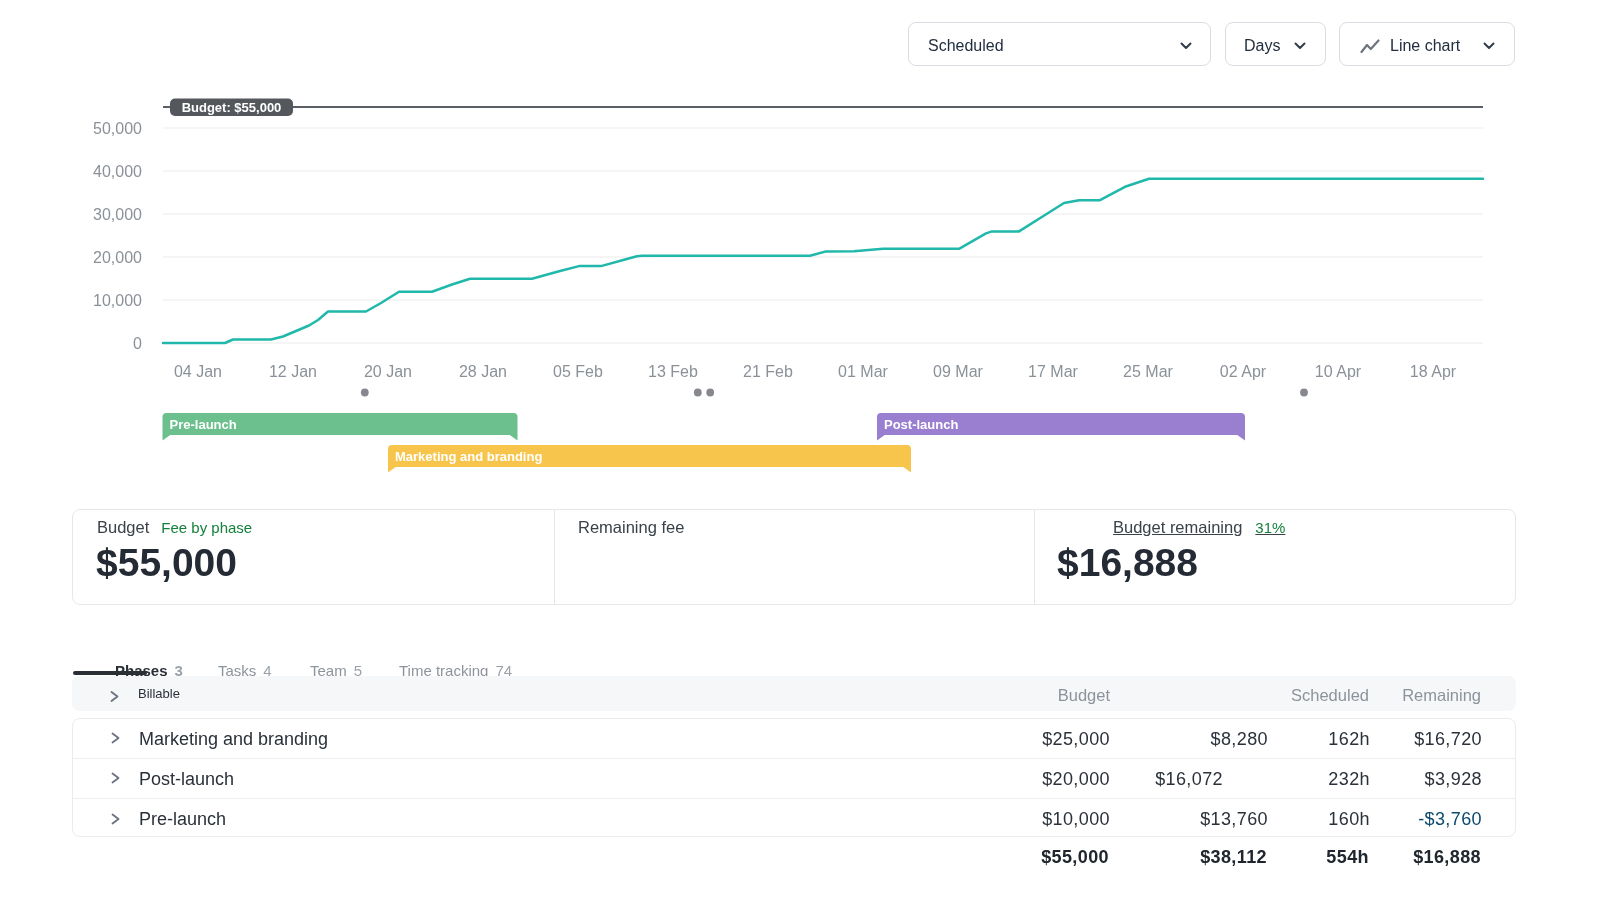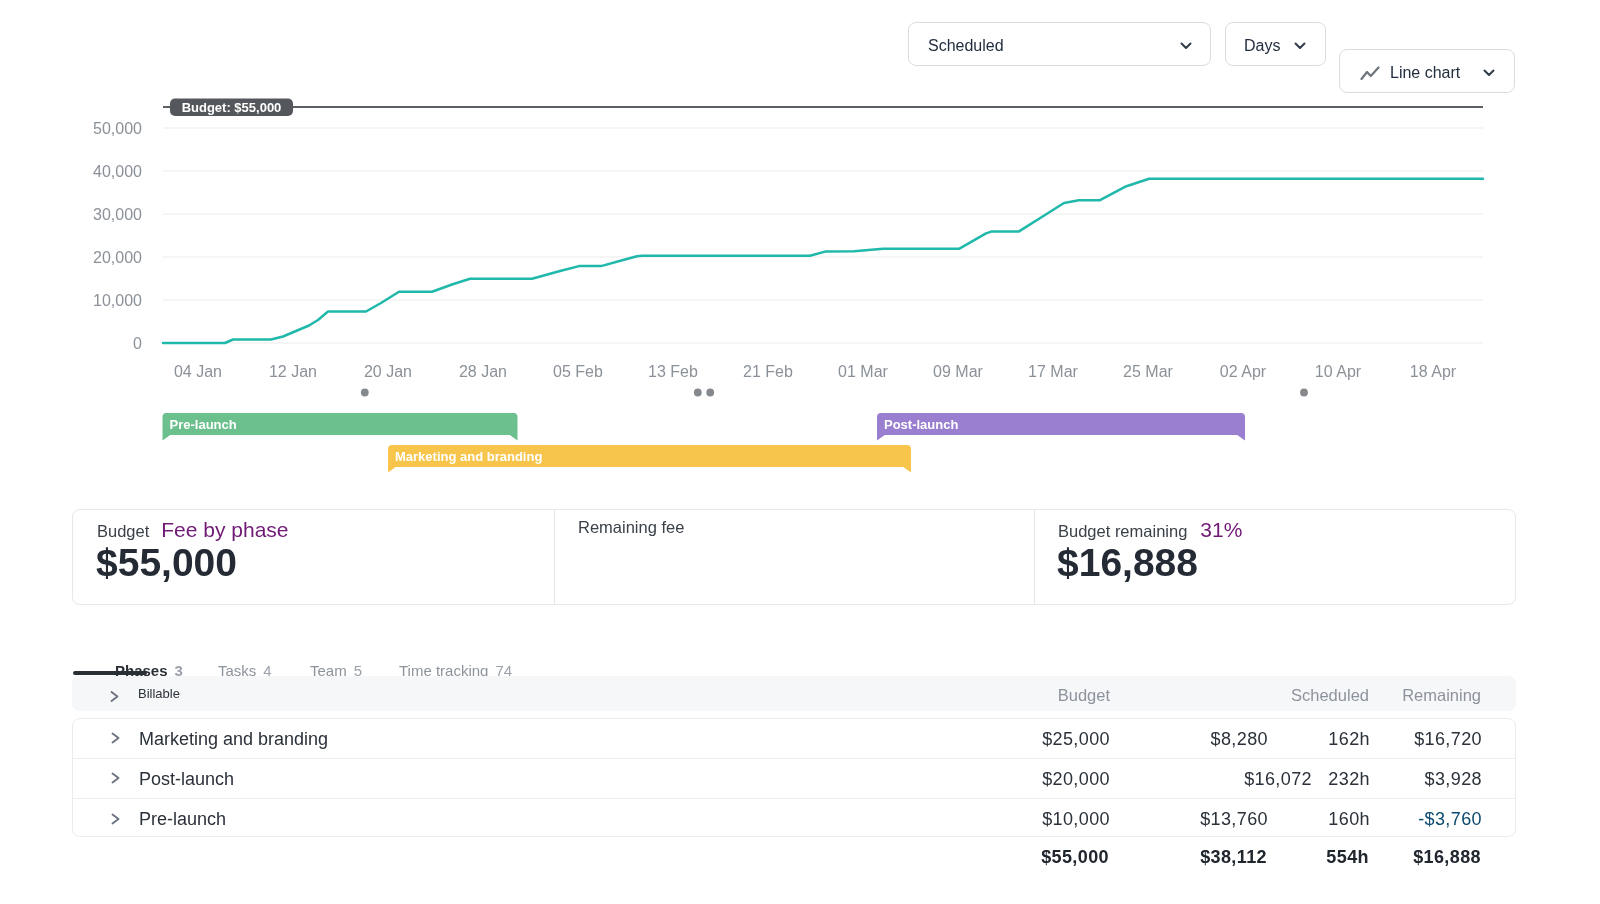--- a/index.html
+++ b/index.html
@@ -6,21 +6,21 @@
   html,body { width:1600px; height:904px; background:#fff; font-family:"Liberation Sans", sans-serif; overflow:hidden; }
   .abs { position:absolute; }
   
   .btn { position:absolute; top:22px; height:44px; border:1px solid #d9dde2; border-radius:8px; background:#fff;
          display:flex; align-items:center; font-size:16px; color:#222e3f; padding-top:3px; }
   .chev { width:12px; height:8px; }
   
   #cards { position:absolute; left:72px; top:509px; width:1444px; height:96px; border:1px solid #e5e8ea; border-radius:8px; }
   .carddiv { position:absolute; top:0; width:1px; height:94px; background:#e5e8ea; }
   .cardlbl { position:absolute; top:8px; font-size:16.5px; color:#3a4149; white-space:nowrap; }
-  .cardsub { font-size:21px; color:#701a75; font-weight:normal; }
+  .cardsub { font-size:15px; color:#15803d; font-weight:normal; }
   .cardval { position:absolute; top:30.5px; font-size:39px; font-weight:bold; color:#242b35; letter-spacing:0; white-space:nowrap;}
   .cardunit { font-size:16.5px; color:#8d939c; font-weight:normal; letter-spacing:0; }
   
   .tab { position:absolute; top:662px; font-size:15px; color:#8d939c; white-space:nowrap;margin-left:38px; }
   .tabnum { color:#9ba1aa; padding-left:7px; }
   
   .thead { position:absolute; left:72px; top:675.5px; width:1444px; height:35.5px; background:#f6f7f8; border-radius:8px; }
   .tbody { position:absolute; left:72px; top:717.5px; width:1444px; height:119.5px; border:1px solid #e9ebed; border-radius:8px; background:#fff; }
   .trow { position:relative; height:40px; border-bottom:1px solid #edeef0; }
   .trow:last-child { border-bottom:none; }
@@ -37,21 +37,21 @@
   <svg class="chev" style="position:absolute; right:18px;" viewBox="0 0 12 8">
       <path d="M1.5 1.5 L6 6 L10.5 1.5" fill="none" stroke="#333c4a" stroke-width="2" stroke-linecap="round" stroke-linejoin="round"></path>
     </svg>
 </div>
 <div class="btn" style="left:1225px; width:101px;">
   <span style="padding-left:18px;">Days</span>
   <svg class="chev" style="position:absolute; right:19px;" viewBox="0 0 12 8">
       <path d="M1.5 1.5 L6 6 L10.5 1.5" fill="none" stroke="#333c4a" stroke-width="2" stroke-linecap="round" stroke-linejoin="round"></path>
     </svg>
 </div>
-<div class="btn" style="left:1339px; width:176px;margin-top:27px;">
+<div class="btn" style="left:1339px; width:176px;">
   <svg style="position:absolute; left:20px; top:16px;" width="20" height="15" viewBox="0 0 20 15">
       <path d="M1.5 13 L7 6 L10.8 10 L18.5 1.5" fill="none" stroke="#6e757e" stroke-width="2.2" stroke-linecap="round" stroke-linejoin="round"></path>
     </svg>
   <span style="padding-left:50px;">Line chart</span>
   <svg class="chev" style="position:absolute; right:19px;" viewBox="0 0 12 8">
       <path d="M1.5 1.5 L6 6 L10.5 1.5" fill="none" stroke="#333c4a" stroke-width="2" stroke-linecap="round" stroke-linejoin="round"></path>
     </svg>
 </div>
 
 <svg class="abs" style="left:0; top:0;" width="1600" height="480" viewBox="0 0 1600 480">
@@ -113,21 +113,21 @@
     <text x="884" y="428.7">Post-launch</text>
   </g>
 </svg>
 
 <div id="cards">
   <div class="carddiv" style="left:481px;"></div>
   <div class="carddiv" style="left:961px;"></div>
   <div class="cardlbl" style="left:24px;">Budget<span class="cardsub" style="margin-left:12px;">Fee by phase</span></div>
   <div class="cardval" style="left:23px;">$55,000</div>
   <div class="cardlbl" style="left:505px;">Remaining fee</div>
-  <div class="cardlbl" style="left:985px;">Budget remaining<span class="cardsub" style="margin-left:13px;">31%</span></div>
+  <div class="cardlbl" style="left:1040px;text-decoration:underline;">Budget remaining<span class="cardsub" style="margin-left:13px;">31%</span></div>
   <div class="cardval" style="left:984px;">$16,888</div>
 </div>
 
 <div class="tab" style="left:77px; color:#2a2f36; font-weight:bold;">Phases<span class="tabnum">3</span></div>
 <div class="tab" style="left:180px;">Tasks<span class="tabnum">4</span></div>
 <div class="tab" style="left:272px;">Team<span class="tabnum">5</span></div>
 <div class="tab" style="left:361px;">Time tracking<span class="tabnum">74</span></div>
 <div class="abs" style="left:73px; top:671px; width:74px; height:3.7px; background:#2a2f36; border-radius:2px;"></div>
 
 <div class="thead">
@@ -150,21 +150,21 @@
     <div class="cell rnum" style="left:1095px; width:100px; top:10px;">$8,280</div>
     <div class="cell rnum" style="left:1197px; width:100px; top:10px;">162h</div>
     <div class="cell rnum" style="left:1309px; width:100px; top:10px;">$16,720</div>
   </div>
   <div class="trow">
     <svg class="rowchev" width="14" height="13" viewBox="0 0 14 13">
         <path d="M4.5 2 L10.5 6.5 L4.5 11" fill="none" stroke="#6b7280" stroke-width="1.8" stroke-linecap="round" stroke-linejoin="round"></path>
       </svg>
     <div class="cell" style="left:66px; top:10px;">Post-launch</div>
     <div class="cell rnum" style="left:937px; width:100px; top:10px;">$20,000</div>
-    <div class="cell rnum" style="left:1139px; width:100px; top:10px;text-align:right;">$16,072</div>
+    <div class="cell rnum" style="left:1050px; width:100px; top:10px;text-align:right;">$16,072</div>
     <div class="cell rnum" style="left:1197px; width:100px; top:10px;">232h</div>
     <div class="cell rnum" style="left:1309px; width:100px; top:10px;">$3,928</div>
   </div>
   <div class="trow">
     <svg class="rowchev" width="14" height="13" viewBox="0 0 14 13">
         <path d="M4.5 2 L10.5 6.5 L4.5 11" fill="none" stroke="#6b7280" stroke-width="1.8" stroke-linecap="round" stroke-linejoin="round"></path>
       </svg>
     <div class="cell" style="left:66px; top:10px;">Pre-launch</div>
     <div class="cell rnum" style="left:937px; width:100px; top:10px;">$10,000</div>
     <div class="cell rnum" style="left:1095px; width:100px; top:10px;">$13,760</div>

